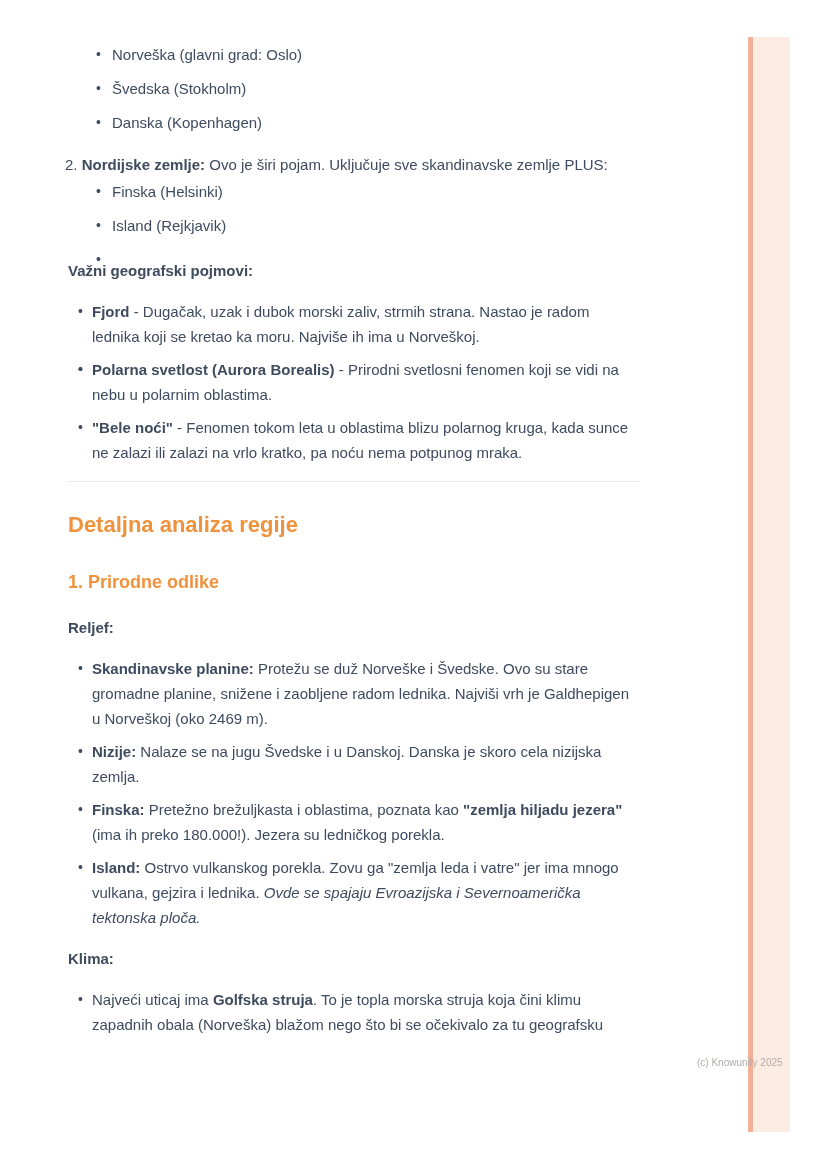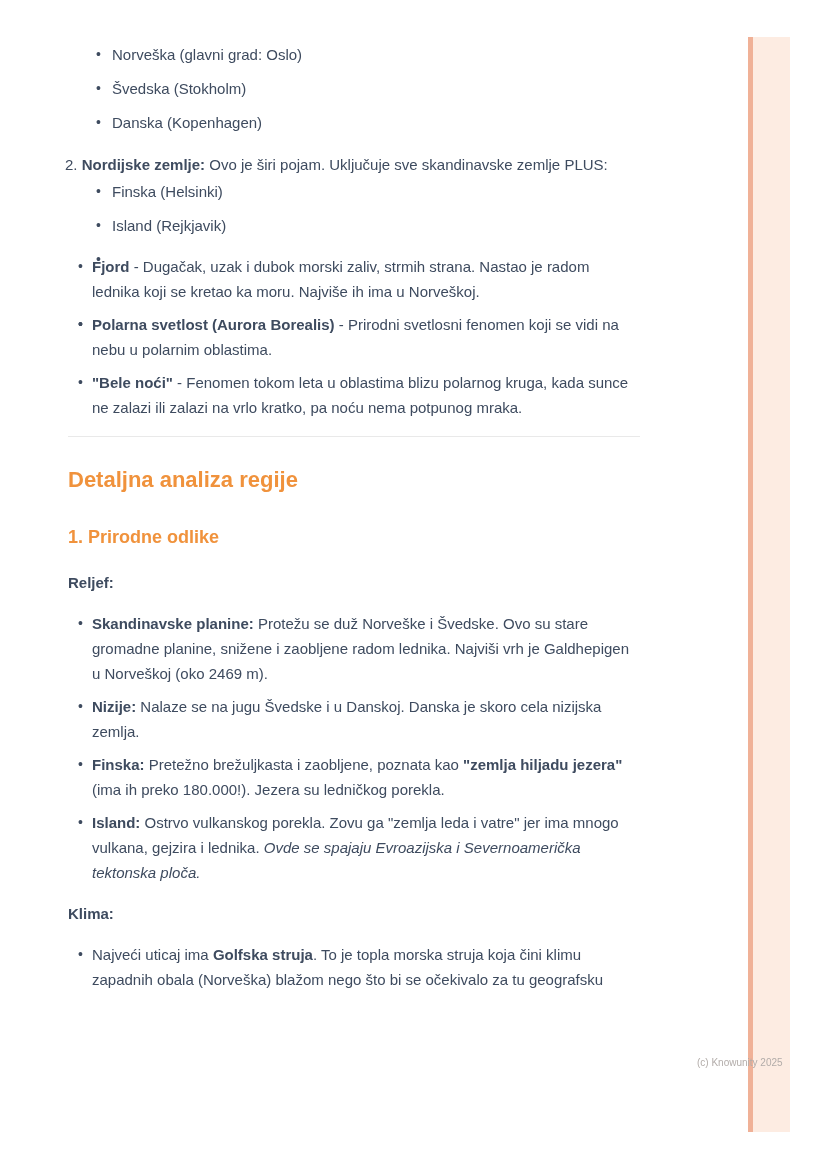--- a/index.html
+++ b/index.html
@@ -104,38 +104,39 @@
       <span class="num">2.</span>
       <span><span class="b">Nordijske zemlje:</span><span> Ovo je širi pojam. Uključuje sve skandinavske zemlje PLUS:</span></span>
     </div>
 
     <ul class="nested">
         <li><span class="marker">•</span><span><span>Finska (Helsinki)</span></span></li>
         <li><span class="marker">•</span><span><span>Island (Rejkjavik)</span></span></li>
         <li><span class="marker">•</span></li>
       </ul>
 
+    <p class="para-head">Važni geografski pojmovi:</p>
     <ul class="main">
         <li><span class="marker">•</span><span><span class="b">Fjord</span><span> - Dugačak, uzak i dubok morski zaliv, strmih strana. Nastao je radom lednika koji se kretao ka moru. Najviše ih ima u Norveškoj.</span></span></li>
         <li><span class="marker">•</span></li>
         <li><span class="marker">•</span><span><span class="b">Polarna svetlost (Aurora Borealis)</span><span> - Prirodni svetlosni fenomen koji se vidi na nebu u polarnim oblastima.</span></span></li>
         <li><span class="marker">•</span><span><span class="b">"Bele noći"</span><span> - Fenomen tokom leta u oblastima blizu polarnog kruga, kada sunce ne zalazi ili zalazi na vrlo kratko, pa noću nema potpunog mraka.</span></span></li>
       </ul>
 
     <hr class="divider">
 
     <h1 class="doc-h1">Detaljna analiza regije</h1>
 
     <h2 class="doc-h2">1. Prirodne odlike</h2>
 
     <p class="para-head">Reljef:</p>
     <ul class="main">
         <li><span class="marker">•</span><span><span class="b">Skandinavske planine:</span><span> Protežu se duž Norveške i Švedske. Ovo su stare gromadne planine, snižene i zaobljene radom lednika. Najviši vrh je Galdhepigen u Norveškoj (oko 2469 m).</span></span></li>
         <li><span class="marker">•</span><span><span class="b">Nizije:</span><span> Nalaze se na jugu Švedske i u Danskoj. Danska je skoro cela nizijska zemlja.</span></span></li>
-        <li><span class="marker">•</span><span><span class="b">Finska:</span><span> Pretežno brežuljkasta i zaobljene, poznata kao </span><span class="b">"zemlja hiljadu jezera"</span><span> (ima ih preko 180.000!). Jezera su ledničkog porekla.</span></span></li>
+        <li><span class="marker">•</span><span><span class="b">Finska:</span><span> Pretežno brežuljkasta i oblastima, poznata kao </span><span class="b">"zemlja hiljadu jezera"</span><span> (ima ih preko 180.000!). Jezera su ledničkog porekla.</span></span></li>
         <li><span class="marker">•</span><span><span class="b">Island:</span><span> Ostrvo vulkanskog porekla. Zovu ga "zemlja leda i vatre" jer ima mnogo vulkana, gejzira i lednika. </span><span class="i">Ovde se spajaju Evroazijska i Severnoamerička tektonska ploča.</span></span></li>
       </ul>
 
     <p class="para-head" style="margin-top:16px;">Klima:</p>
     <ul class="main">
         <li><span class="marker">•</span><span><span>Najveći uticaj ima </span><span class="b">Golfska struja</span><span>. To je topla morska struja koja čini klimu zapadnih obala (Norveška) blažom nego što bi se očekivalo za tu geografsku</span></span></li>
       </ul>
 
   </div>
 

